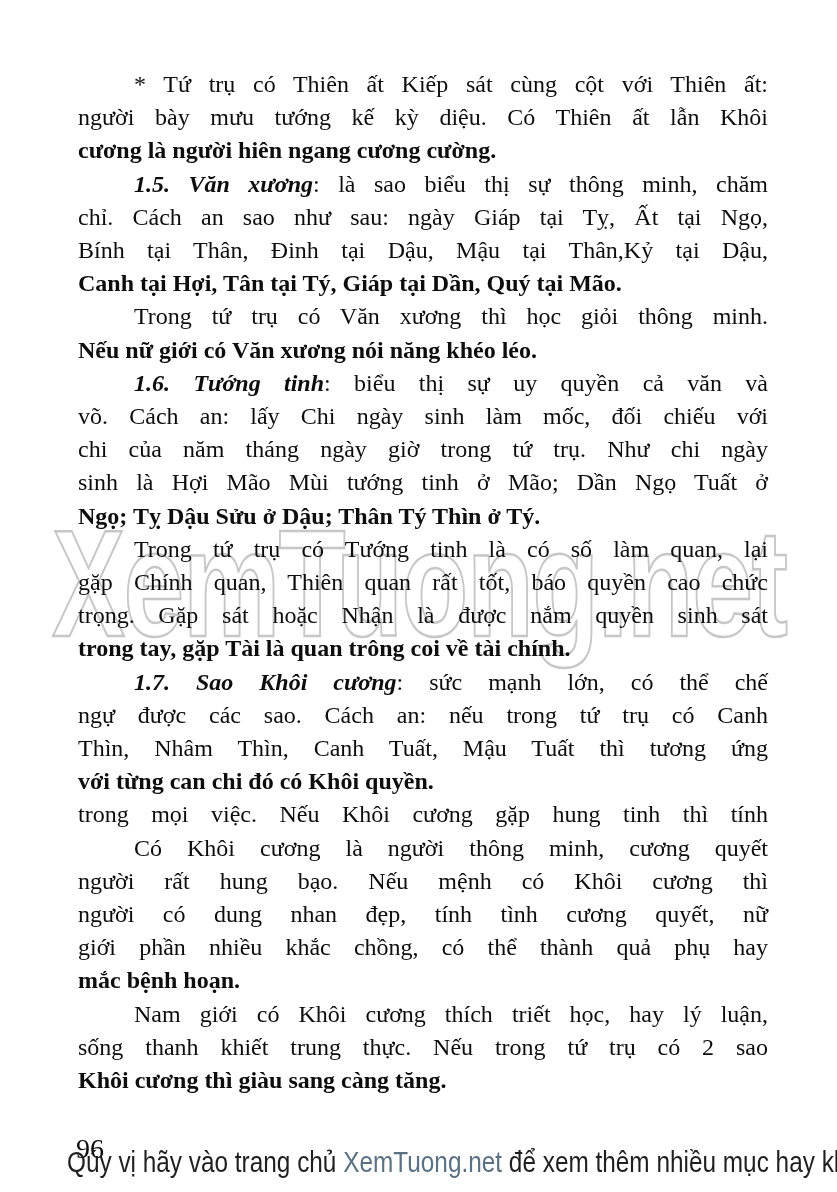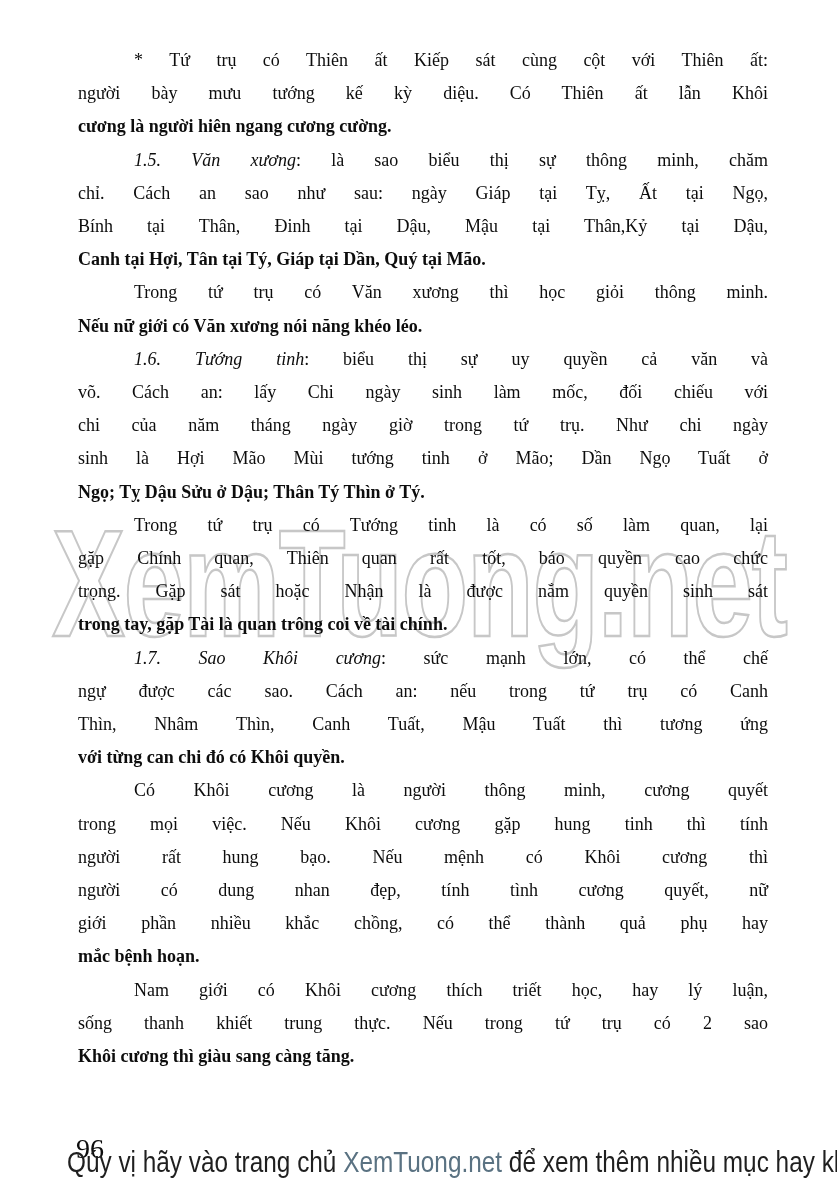--- a/index.html
+++ b/index.html
@@ -29,40 +29,40 @@
     -webkit-text-stroke: 2.5px #c7c7c7;
     transform: scaleX(0.72);
     transform-origin: left top;
     white-space: nowrap;
     z-index: 1;
     user-select: none;
   }
   .text-column {
     position: absolute;
     left: 78px;
-    top: 44px;
+    top: 68px;
     width: 690px;
     z-index: 2;
-    font-size: 18px;
+    font-size: 24px;
     line-height: 33.2px;
   }
   .paragraph { margin: 0; }
   .line {
     text-align: justify;
     text-align-last: justify;
     white-space: nowrap;
   }
   .line.last {
     text-align-last: left;
     white-space: normal;
     font-weight: bold;
   }
   .line.first { text-indent: 56px; }
   .lead {
-    font-weight: normal;
+    font-weight: bold;
     font-style: italic;
   }
   .page-number {
     position: absolute;
     left: 76px;
     top: 1096px;
     font-size: 28px;
     z-index: 2;
     margin-top: 37px;
   }
@@ -118,22 +118,22 @@
         <div class="line">trọng. Gặp sát hoặc Nhận là được nắm quyền sinh sát</div>
         <div class="line last">trong tay, gặp Tài là quan trông coi về tài chính.</div>
       </div>
       <div class="paragraph">
         <div class="line first"><span class="lead">1.7. Sao Khôi cương</span><span>: sức mạnh lớn, có thể chế</span></div>
         <div class="line">ngự được các sao. Cách an: nếu trong tứ trụ có Canh</div>
         <div class="line">Thìn, Nhâm Thìn, Canh Tuất, Mậu Tuất thì tương ứng</div>
         <div class="line last">với từng can chi đó có Khôi quyền.</div>
       </div>
       <div class="paragraph">
+        <div class="line">trong mọi việc. Nếu Khôi cương gặp hung tinh thì tính</div>
         <div class="line first"><span>Có Khôi cương là người thông minh, cương quyết</span></div>
-        <div class="line">trong mọi việc. Nếu Khôi cương gặp hung tinh thì tính</div>
         <div class="line">người rất hung bạo. Nếu mệnh có Khôi cương thì</div>
         <div class="line">người có dung nhan đẹp, tính tình cương quyết, nữ</div>
         <div class="line">giới phần nhiều khắc chồng, có thể thành quả phụ hay</div>
         <div class="line last">mắc bệnh hoạn.</div>
       </div>
       <div class="paragraph">
         <div class="line first"><span>Nam giới có Khôi cương thích triết học, hay lý luận,</span></div>
         <div class="line">sống thanh khiết trung thực. Nếu trong tứ trụ có 2 sao</div>
         <div class="line last">Khôi cương thì giàu sang càng tăng.</div>
       </div>

